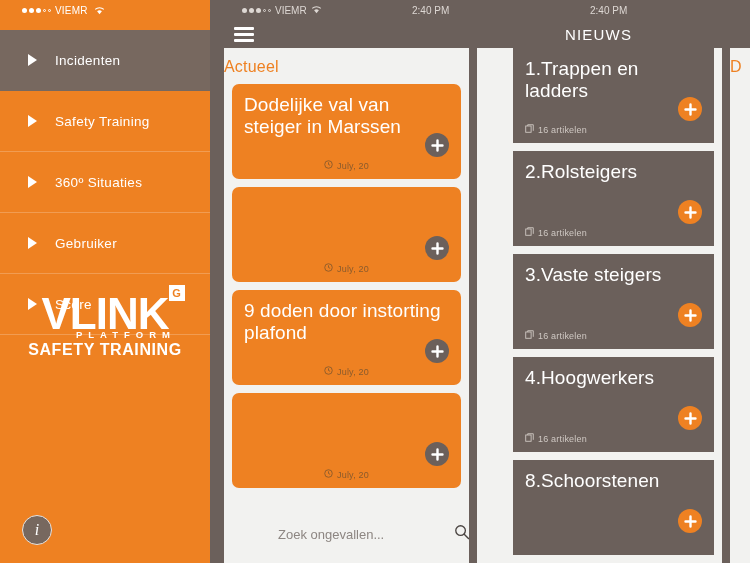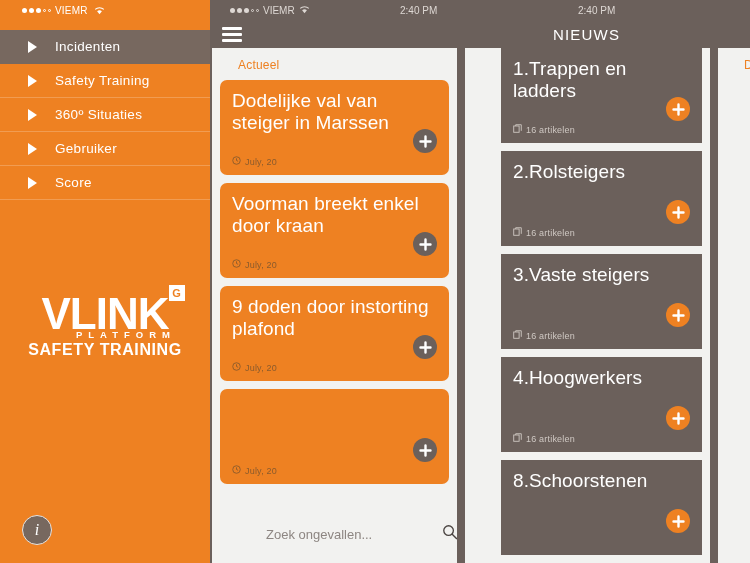--- a/index.html
+++ b/index.html
@@ -2,42 +2,42 @@
 <html><head>
 <meta charset="utf-8">
 <style>
   * { box-sizing: border-box; margin: 0; padding: 0; }
   html, body {
     width: 750px; height: 563px;
     overflow: hidden;
     font-family: "Liberation Sans", sans-serif;
     background: #6b605b;
   }
-  .app { position: relative; width: 750px; height: 563px; display: flex; }
+  .app { position: relative; width: 750px; height: 563px; display: flex; gap: 12px; }
 
   
   .sidebar {
     width: 210px; height: 563px;
     background: #ee8122;
     position: relative;
     flex: 0 0 210px;
   }
   .sb-status {
     height: 20px; display: flex; align-items: center;
     padding-left: 22px; gap: 4px;
   }
   .dots { display: flex; gap: 2px; align-items: center; }
   .dot { width: 5px; height: 5px; border-radius: 50%; background: #fff; }
   .dot.hollow { background: transparent; border: 1px solid #fff; width: 3px; height: 3px; }
   .carrier { color: #fff; font-size: 10px; letter-spacing: .2px; }
   .wifi-ic { margin-left: 2px; }
 
   .sb-menu { margin-top: 10px; }
   .sb-item {
-    height: 34px; display: flex; align-items: center;
+    height: 61px; display: flex; align-items: center;
     padding-left: 28px; gap: 18px;
     border-bottom: 1px solid rgba(255,255,255,0.22);
     cursor: pointer;
   }
   .sb-item.active { background: #77685f; border-bottom-color: transparent; }
   .sb-item .tri {
     width: 0; height: 0;
     border-left: 9px solid #fff;
     border-top: 6px solid transparent;
     border-bottom: 6px solid transparent;
@@ -112,24 +112,23 @@
   .column {
     background: #f2f2f0;
     display: flex; flex-direction: column;
     overflow: hidden;
   }
   .col-news { flex: 0 0 245px; }
   .col-thema { flex: 0 0 245px; }
   .col-third { flex: 0 0 245px; }
 
   .col-head {
-    padding: 10px 0 8px 8px;
-    font-size: 12px; color: #ee8122; letter-spacing: .2px;
+    padding: 10px 0 8px 0;
+    font-size: 16px; color: #ee8122; letter-spacing: .2px;
     flex: 0 0 auto;
-    margin-left: 18px;
   }
   .col-body {
     flex: 1; overflow: hidden;
     padding: 0 8px; display: flex; flex-direction: column; gap: 8px;
   }
   .col-foot { flex: 0 0 auto; padding: 8px; margin-left: 32px; }
 
   .card {
     position: relative;
     min-height: 95px;
@@ -140,21 +139,21 @@
   .card.orange { background: #ee8122; border-radius: 7px; }
   .card.grey { background: #6b605b; margin-left: 28px; }
   .card .title {
     color: #fff; font-size: 19px; line-height: 1.15;
     letter-spacing: .1px; font-weight: 300;
   }
   .card .meta {
     margin-top: auto; display: flex; align-items: center; gap: 4px;
     font-size: 9px; letter-spacing: .2px;
   }
-  .card.orange .meta { color: #8a5b2d; }
+  .card.orange .meta { color: #8a5b2d; justify-content: center; }
   .card.grey .meta { color: #cfc8c3; }
   .card .plus {
     position: absolute; right: 12px; bottom: 22px;
     width: 24px; height: 24px; border-radius: 50%;
     display: flex; align-items: center; justify-content: center;
     font-size: 20px; line-height: 1; font-weight: 300;
     cursor: pointer;
   }
   .card.orange .plus { background: #6b605b; color: #fff; }
   .card.grey .plus { background: #ee8122; color: #fff; }
@@ -283,21 +282,20 @@
               <span>July, 20</span>
             </div>
             <div class="plus">
               <svg width="13" height="13" viewBox="0 0 13 13">
                   <path d="M6.5 1.5 V11.5 M1.5 6.5 H11.5" stroke="#fff" stroke-width="2.4" stroke-linecap="round"></path>
                 </svg>
             </div>
           </div>
 
           <div class="card orange">
-            <div class="title">Voorman breekt enkel door kraan</div>
             <div class="meta">
               <span>
                 <svg width="9" height="9" viewBox="0 0 10 10">
                     <circle cx="5" cy="5" r="4.2" stroke="#8a5b2d" stroke-width="1" fill="none"></circle>
                     <path d="M5 2.6 L5 5 L6.8 5.9" stroke="#8a5b2d" stroke-width="1" fill="none"></path>
                   </svg>
               </span>
               <span>July, 20</span>
             </div>
             <div class="plus">

